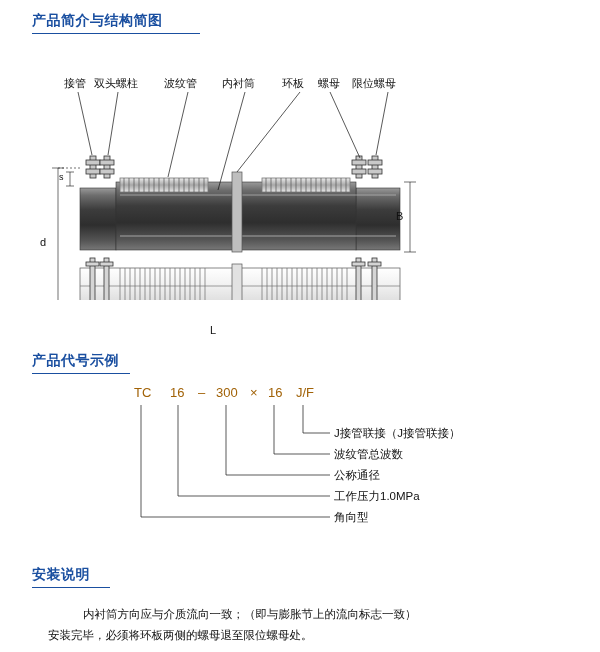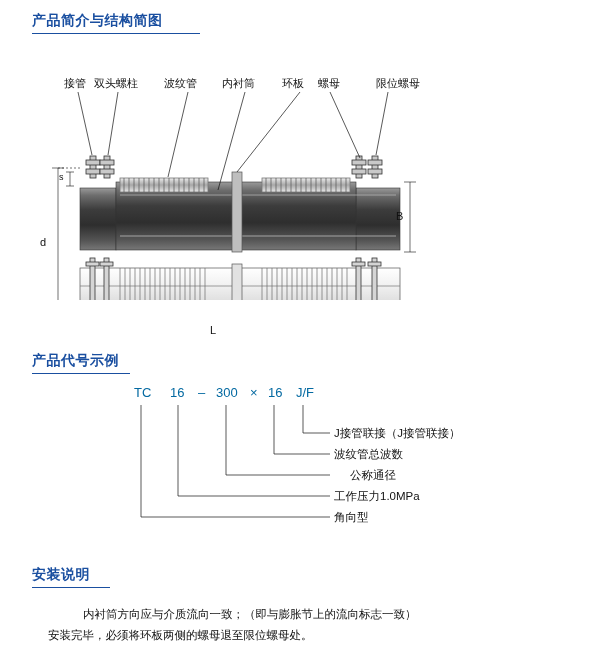--- a/index.html
+++ b/index.html
@@ -45,21 +45,21 @@
 
   
   #code{
     position:absolute;
     left:0; top:375px;
     width:600px;height:160px;
   }
   .code-tok{
     position:absolute;
     font-size:13px;
-    color:#0369a1;
+    color:#a16207;
     white-space:nowrap;
   }
   .code-desc{
     position:absolute;
     font-size:11.5px;
     color:#111;
     white-space:nowrap;
   }
 
   
@@ -265,21 +265,21 @@
     </g>
   </svg>
 
   
   <div class="lbl" style="left:64px;top:16px;">接管</div>
   <div class="lbl" style="left:94px;top:16px;">双头螺柱</div>
   <div class="lbl" style="left:164px;top:16px;">波纹管</div>
   <div class="lbl" style="left:222px;top:16px;">内衬筒</div>
   <div class="lbl" style="left:282px;top:16px;">环板</div>
   <div class="lbl" style="left:318px;top:16px;">螺母</div>
-  <div class="lbl" style="left:352px;top:16px;margin-left:24px;">限位螺母</div>
+  <div class="lbl" style="left:352px;top:16px;">限位螺母</div>
 
   
   <div class="dim" style="left:59px;top:112px;font-size:9px;">s</div>
   <div class="dim" style="left:40px;top:176px;">d</div>
   <div class="dim" style="left:396px;top:150px;">B</div>
   <div class="dim" style="left:210px;top:264px;">L</div>
 </div>
 
 <div class="section-title" style="left:32px;top:352px;">产品代号示例</div>
 <div class="underline" style="left:32px;top:373px;width:98px;"></div>
@@ -303,21 +303,21 @@
       <path d="M226 30 L226 100 L330 100"></path>
 
       <path d="M178 30 L178 121 L330 121"></path>
 
       <path d="M141 30 L141 142 L330 142"></path>
     </g>
   </svg>
 
   <div class="code-desc" style="left:334px;top:51px;">J接管联接（J接管联接）</div>
   <div class="code-desc" style="left:334px;top:72px;">波纹管总波数</div>
-  <div class="code-desc" style="left:350px;top:93px;">公称通径</div>
+  <div class="code-desc" style="left:334px;top:93px;">公称通径</div>
   <div class="code-desc" style="left:334px;top:114px;">工作压力1.0MPa</div>
   <div class="code-desc" style="left:334px;top:135px;">角向型</div>
 </div>
 
 <div class="section-title" style="left:32px;top:566px;">安装说明</div>
 <div class="underline" style="left:32px;top:587px;width:78px;"></div>
 
 <div id="install">
   <div class="note" style="left:48px;top:12px;margin-left:35px;">内衬筒方向应与介质流向一致；（即与膨胀节上的流向标志一致）</div>
   <div class="note" style="left:48px;top:33px;">安装完毕，必须将环板两侧的螺母退至限位螺母处。</div>

